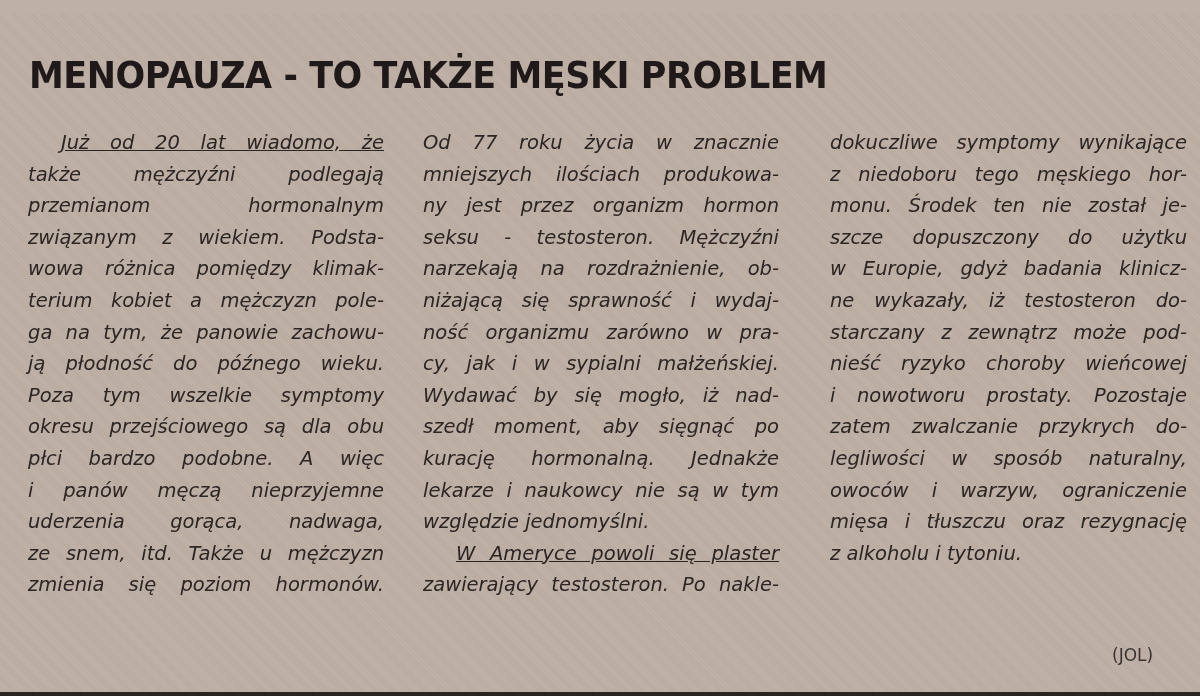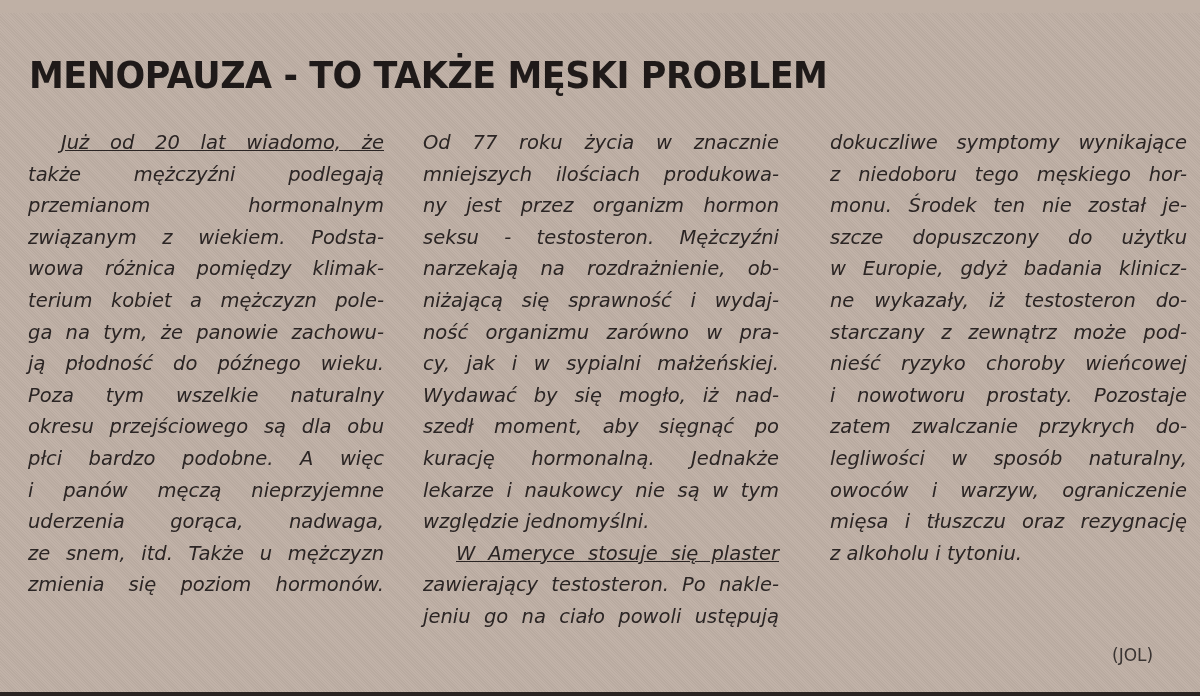--- a/index.html
+++ b/index.html
@@ -61,21 +61,21 @@
 
   <div class="col col1">
     <span class="line indent">Już od 20 lat wiadomo, że</span>
     <span class="line">także mężczyźni podlegają</span>
     <span class="line">przemianom hormonalnym</span>
     <span class="line">związanym z wiekiem. Podsta-</span>
     <span class="line">wowa różnica pomiędzy klimak-</span>
     <span class="line">terium kobiet a mężczyzn pole-</span>
     <span class="line">ga na tym, że panowie zachowu-</span>
     <span class="line">ją płodność do późnego wieku.</span>
-    <span class="line">Poza tym wszelkie naturalny</span>
+    <span class="line">Poza tym wszelkie symptomy</span>
     <span class="line">okresu przejściowego są dla obu</span>
     <span class="line">płci bardzo podobne. A więc</span>
     <span class="line">i panów męczą nieprzyjemne</span>
     <span class="line">uderzenia gorąca, nadwaga,</span>
     <span class="line">ze snem, itd. Także u mężczyzn</span>
     <span class="line">zmienia się poziom hormonów.</span>
   </div>
 
   <div class="col col2">
     <span class="line">Od 77 roku życia w znacznie</span>
@@ -84,23 +84,22 @@
     <span class="line">seksu - testosteron. Mężczyźni</span>
     <span class="line">narzekają na rozdrażnienie, ob-</span>
     <span class="line">niżającą się sprawność i wydaj-</span>
     <span class="line">ność organizmu zarówno w pra-</span>
     <span class="line">cy, jak i w sypialni małżeńskiej.</span>
     <span class="line">Wydawać by się mogło, iż nad-</span>
     <span class="line">szedł moment, aby sięgnąć po</span>
     <span class="line">kurację hormonalną. Jednakże</span>
     <span class="line">lekarze i naukowcy nie są w tym</span>
     <span class="line last">względzie jednomyślni.</span>
-    <span class="line indent">W Ameryce stosuje się plaster</span>
+    <span class="line indent">W Ameryce powoli się plaster</span>
     <span class="line">zawierający testosteron. Po nakle-</span>
-    <span class="line">jeniu go na ciało powoli ustępują</span>
   </div>
 
   <div class="col col3">
     <span class="line">dokuczliwe symptomy wynikające</span>
     <span class="line">z niedoboru tego męskiego hor-</span>
     <span class="line">monu. Środek ten nie został je-</span>
     <span class="line">szcze dopuszczony do użytku</span>
     <span class="line">w Europie, gdyż badania klinicz-</span>
     <span class="line">ne wykazały, iż testosteron do-</span>
     <span class="line">starczany z zewnątrz może pod-</span>

